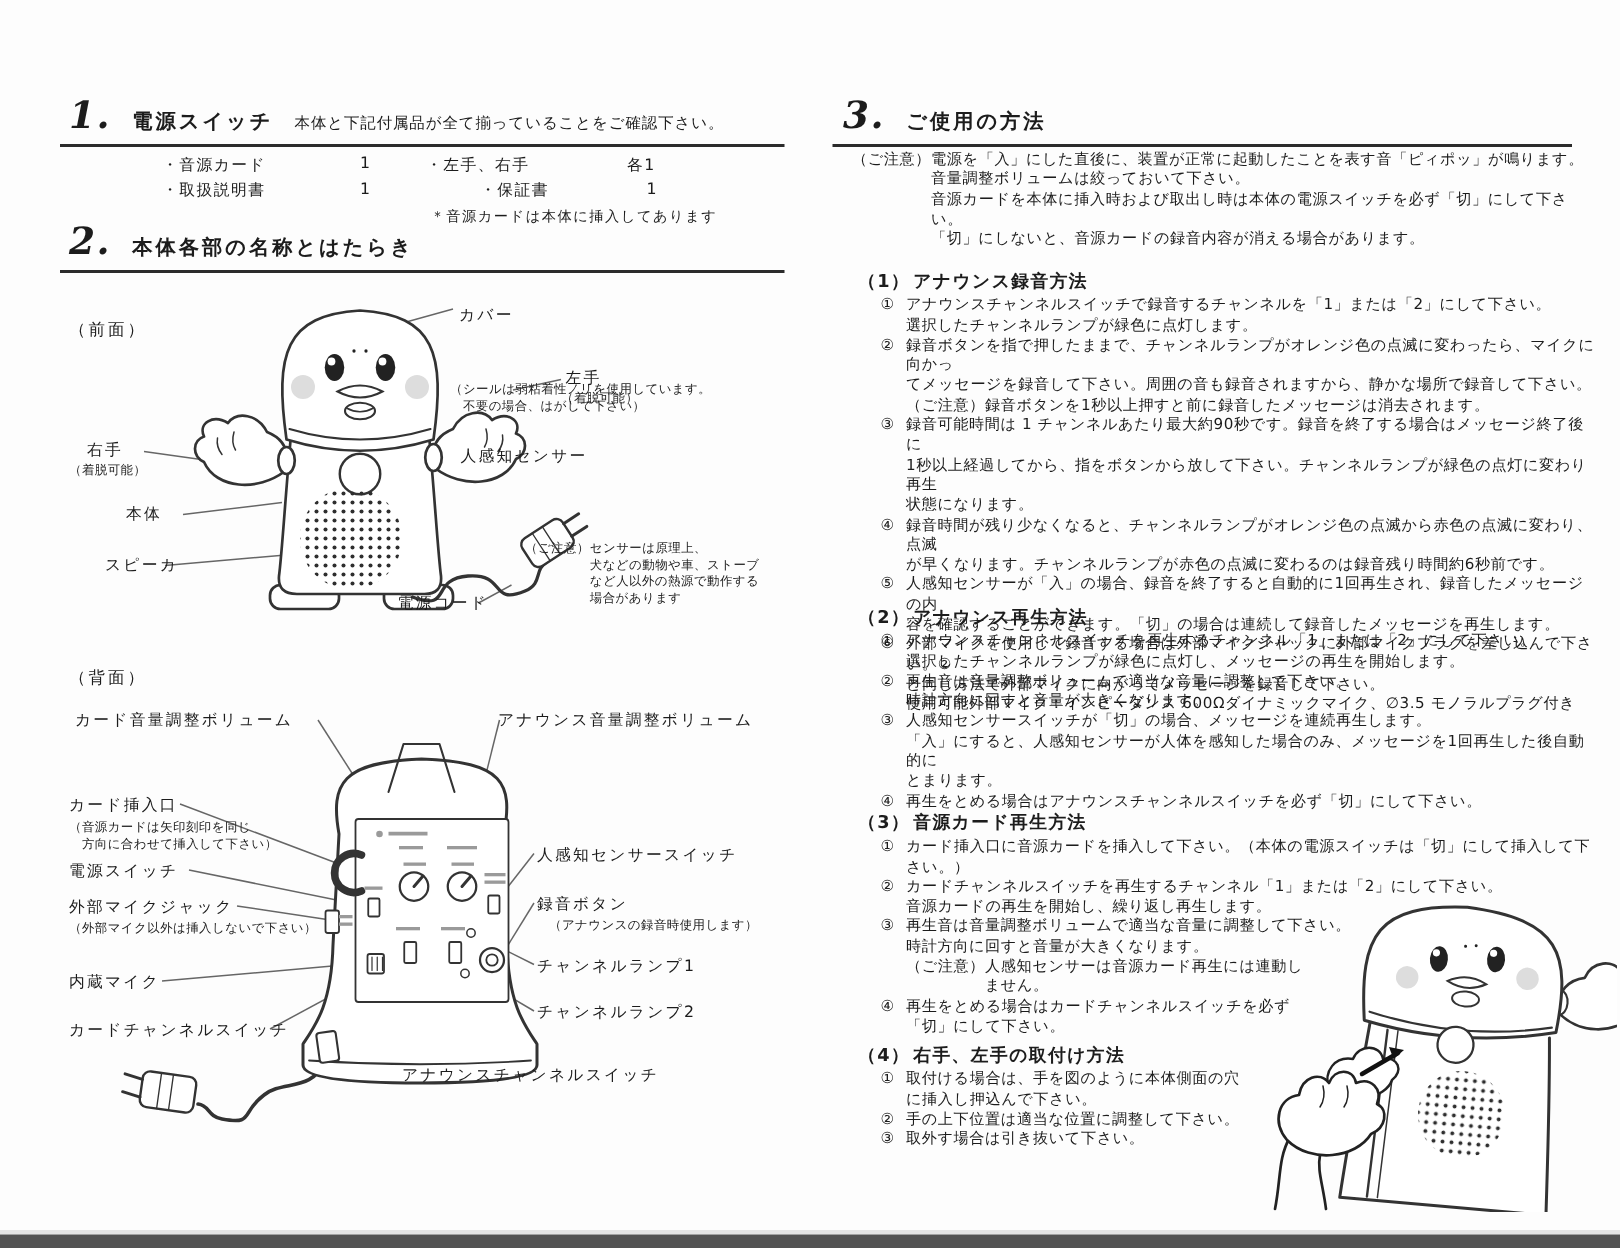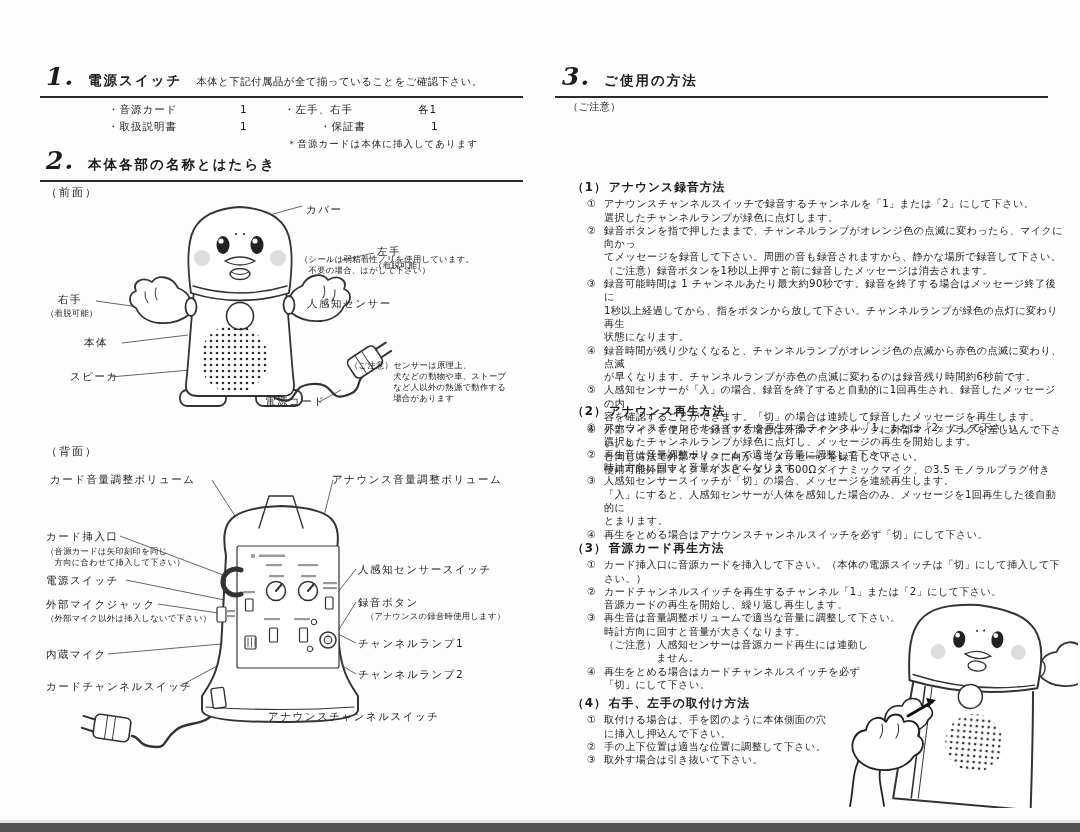--- a/index.html
+++ b/index.html
@@ -61,21 +61,21 @@
 <span class="chk" style="left:284px;top:120px;margin-left:36px;">・保証書</span>
 <span class="chk" style="left:431px;top:120px;">1</span>
 <span class="chk" style="left:287px;top:138px;font-size:9.5px;">＊音源カードは本体に挿入してあります</span>
 
 <div class="sec" style="left:46px;top:146px;">
   <span class="num">2.</span>
   <span class="ttl">本体各部の名称とはたらき</span>
 </div>
 <div class="rule" style="left:40px;top:180px;width:483px;"></div>
 
-<span class="cap" style="left:46px;top:185px;">（前面）</span>
+<span class="cap" style="left:46px;top:212px;">（前面）</span>
 
 <div class="diagram" style="left:40px;top:194px;width:492px;height:248px;">
   <svg width="492" height="248" viewBox="0 0 492 248">
     <defs>
       <pattern id="dotsF" width="6" height="6" patternUnits="userSpaceOnUse">
         <circle cx="3" cy="3" r="1.35" fill="#2e2e2e"></circle>
       </pattern>
     </defs>
 
     <g stroke="#666" stroke-width="1" fill="none">
@@ -262,20 +262,24 @@
 
 <div class="sec" style="left:562px;top:62px;">
   <span class="num">3.</span>
   <span class="ttl">ご使用の方法</span>
 </div>
 <div class="rule" style="left:555px;top:96px;width:493px;"></div>
 
 <div class="abs rcol" style="left:568px;top:100px;width:490px;">
   <div class="introrow">
     <span class="p">（ご注意）</span>
+    <span class="t">電源を「入」にした直後に、装置が正常に起動したことを表す音「ピィポッ」が鳴ります。
+音量調整ボリュームは絞っておいて下さい。
+音源カードを本体に挿入時および取出し時は本体の電源スイッチを必ず「切」にして下さい。
+「切」にしないと、音源カードの録音内容が消える場合があります。</span>
   </div>
 </div>
 
 <div class="mblock rcol" style="left:572px;top:181px;">
   <div class="mtitle">
     <span>（1）</span>
     <span class="mt">アナウンス録音方法</span>
   </div>
   <div class="steps">
     <div class="step">

